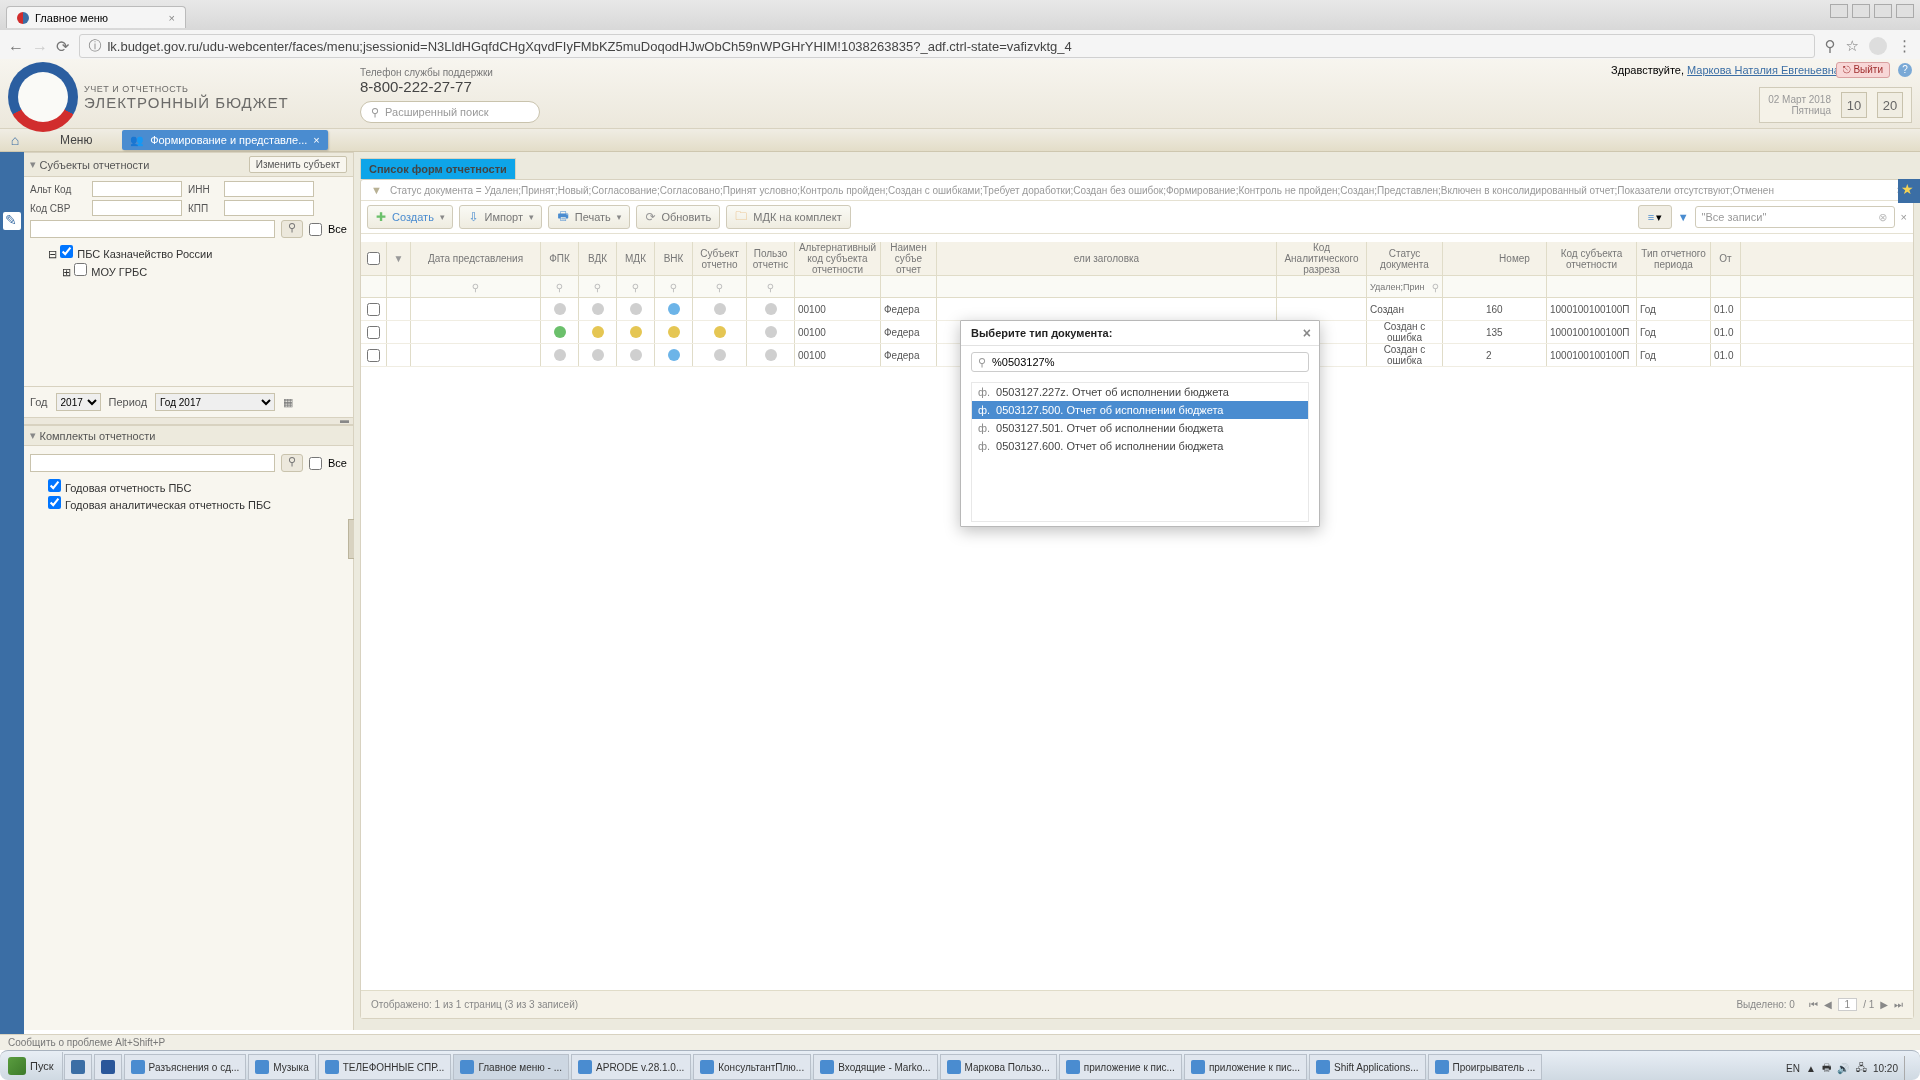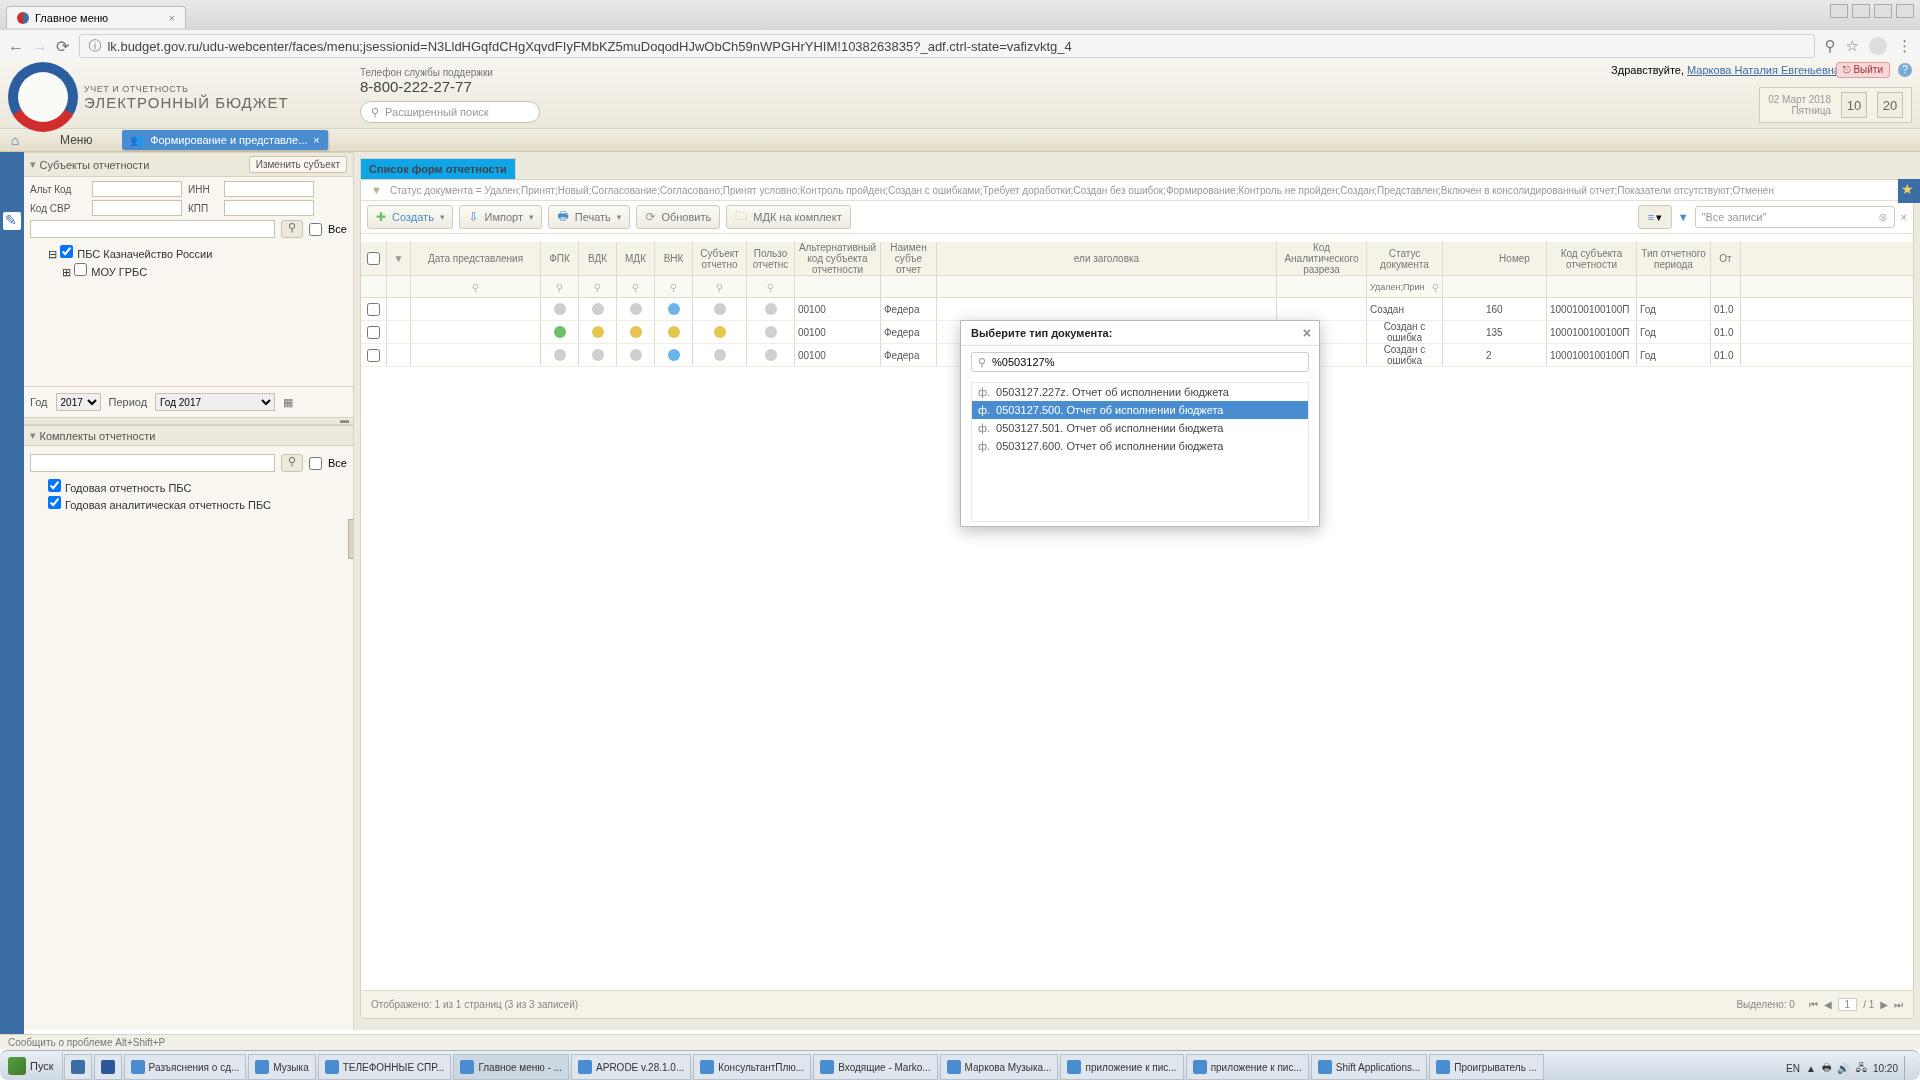--- a/index.html
+++ b/index.html
@@ -558,21 +558,21 @@
       <div class="tb-item">
         <div class="tb-ico"></div>
         <span>КонсультантПлю...</span>
       </div>
       <div class="tb-item">
         <div class="tb-ico"></div>
         <span>Входящие - Marko...</span>
       </div>
       <div class="tb-item">
         <div class="tb-ico"></div>
-        <span>Маркова Музыка...</span>
+        <span>Маркова Пользо...</span>
       </div>
       <div class="tb-item">
         <div class="tb-ico"></div>
         <span>приложение к пис...</span>
       </div>
       <div class="tb-item">
         <div class="tb-ico"></div>
         <span>приложение к пис...</span>
       </div>
       <div class="tb-item">

